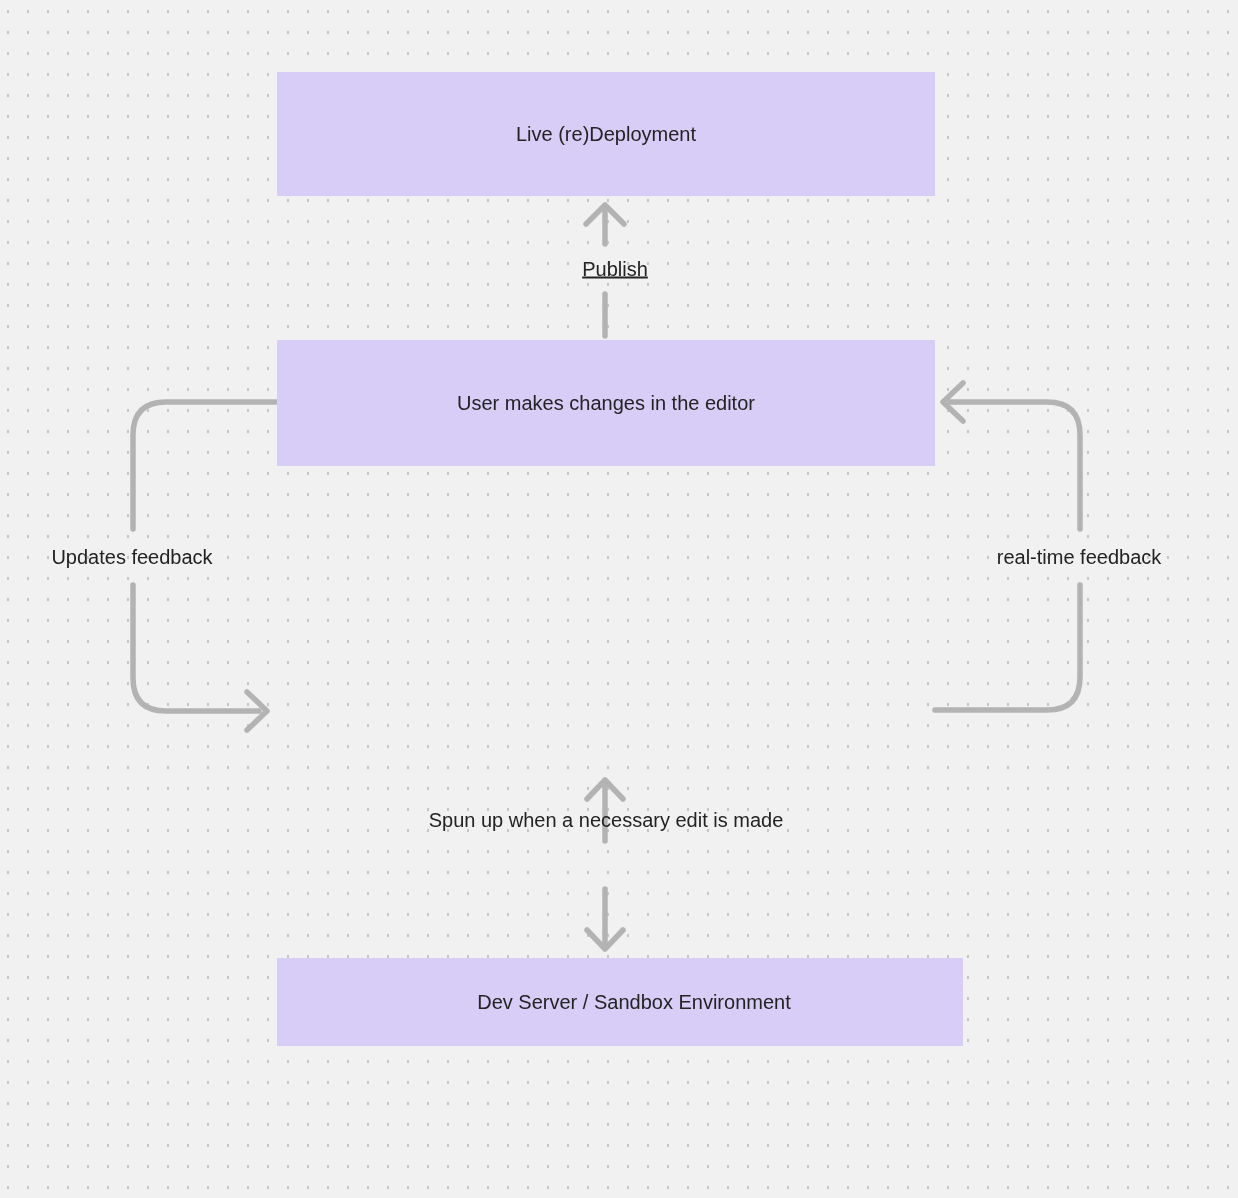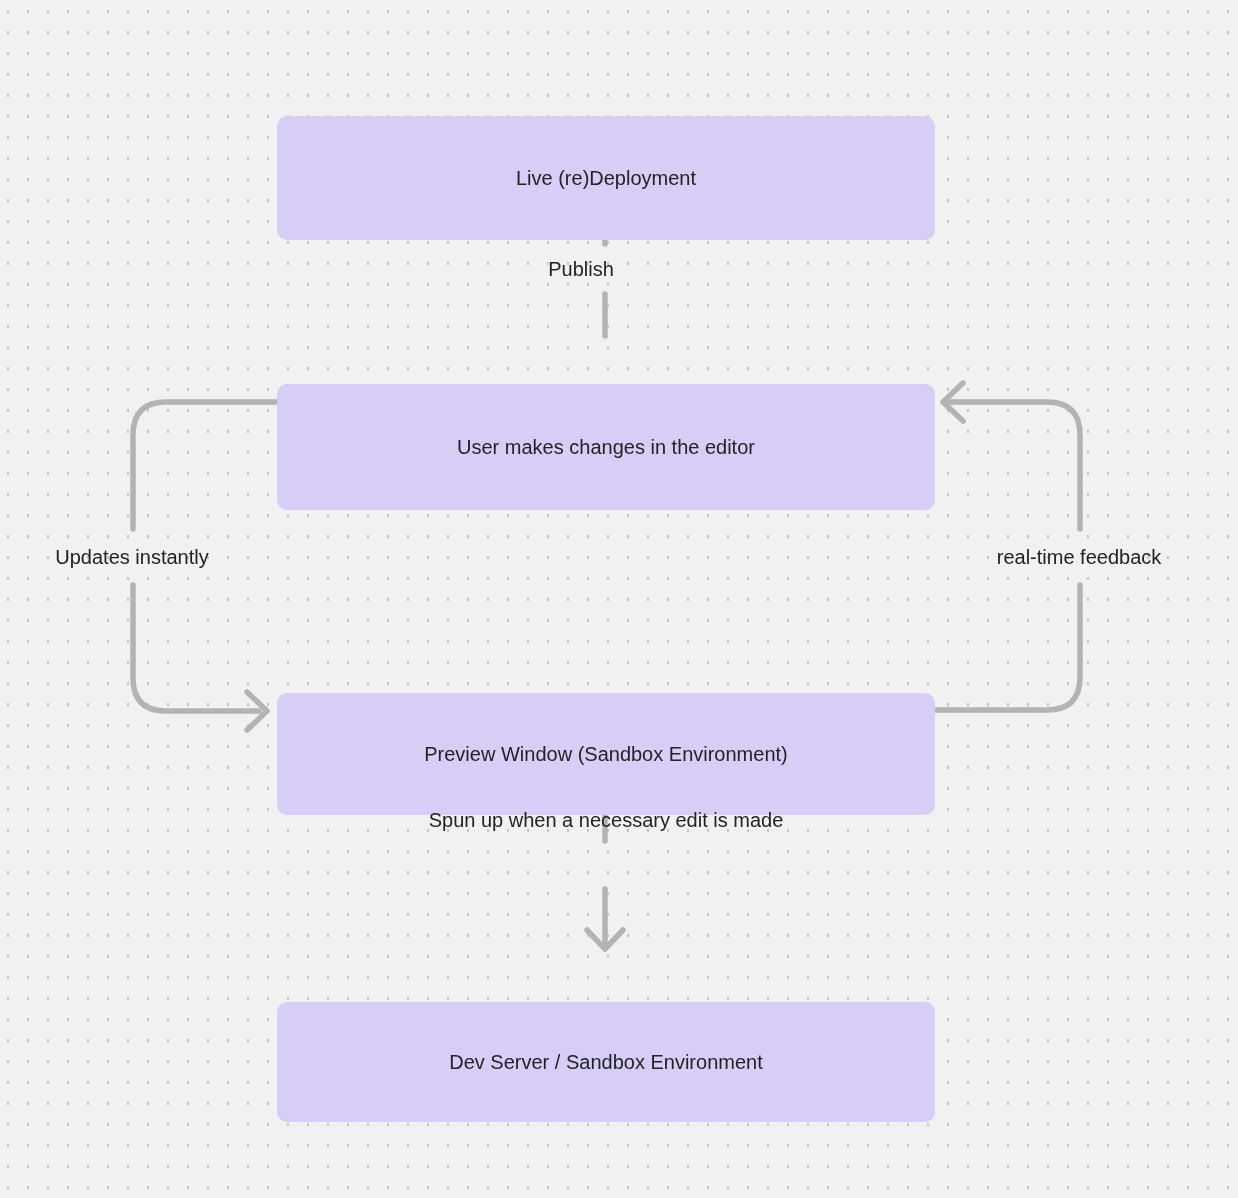--- a/index.html
+++ b/index.html
@@ -29,44 +29,43 @@
     stroke: var(--arrow, #b3b3b3);
     stroke-width: 5.5;
     stroke-linecap: round;
     stroke-linejoin: round;
   }
   .node {
     position: absolute;
     left: 277px;
     width: 658px;
     background: var(--node_fill, #d8cdf7);
-    border-radius: 10px;
+    border-radius: 0;
     display: flex;
     align-items: center;
     justify-content: center;
     text-align: center;
-    margin-top: 44px;
   }
   .node-label {
     font-size: 20px;
     line-height: 1.2;
     color: var(--text, #232323);
   }
   .edge-label {
     position: absolute;
     transform: translate(-50%, -50%);
     font-size: 20px;
     white-space: nowrap;
     color: var(--text, #232323);
   }
   .n1 { top: 72px;  height: 124px; }
   .n2 { top: 340px; height: 126px; }
   .n3 { top: 649px; height: 122px; }
-  .n4 { top: 958px; height: 120px; }
-  .el-publish  { left: 581px;  top: 269px; }
+  .n4 { top: 958px; height: 88px; padding-left: 28px; }
+  .el-publish  { left: 615px;  top: 269px; text-decoration: underline; }
   .el-updates  { left: 132px;  top: 557px; }
   .el-feedback { left: 1079px; top: 557px; }
   .el-spunup   { left: 606px;  top: 820px; }
 </style>
 </head>
 <body>
 
 <div class="canvas">
 
   <svg class="arrows-layer" viewBox="0 0 1238 1198" xmlns="http://www.w3.org/2000/svg">
@@ -98,26 +97,23 @@
   </svg>
 
   <div class="node n1">
     <span class="node-label">Live (re)Deployment</span>
   </div>
 
   <div class="node n2">
     <span class="node-label">User makes changes in the editor</span>
   </div>
 
-  <div class="node n3">
-    <span class="node-label">Preview Window (Sandbox Environment)</span>
-  </div>
 
   <div class="node n4">
     <span class="node-label">Dev Server / Sandbox Environment</span>
   </div>
 
   <div class="edge-label el-publish">Publish</div>
-  <div class="edge-label el-updates">Updates instantly</div>
+  <div class="edge-label el-updates">Updates feedback</div>
   <div class="edge-label el-feedback">real-time feedback</div>
   <div class="edge-label el-spunup">Spun up when a necessary edit is made</div>
 
 </div>
 
 </body></html>

